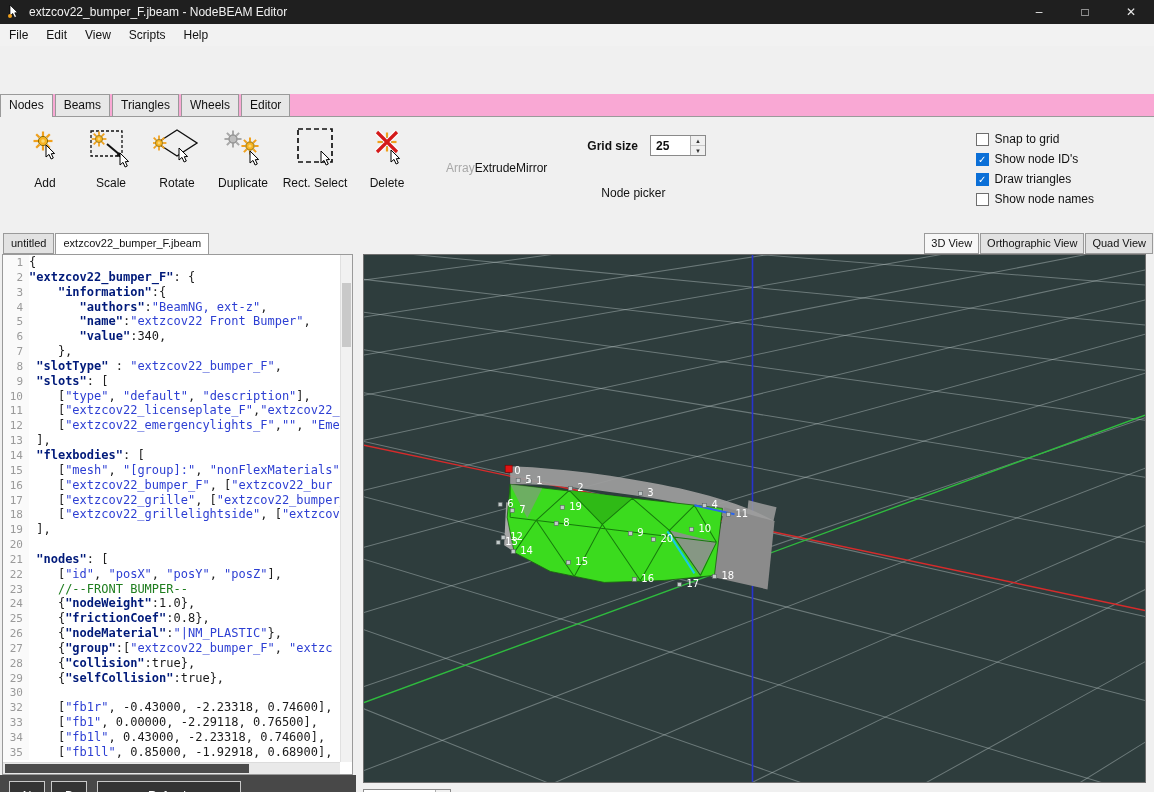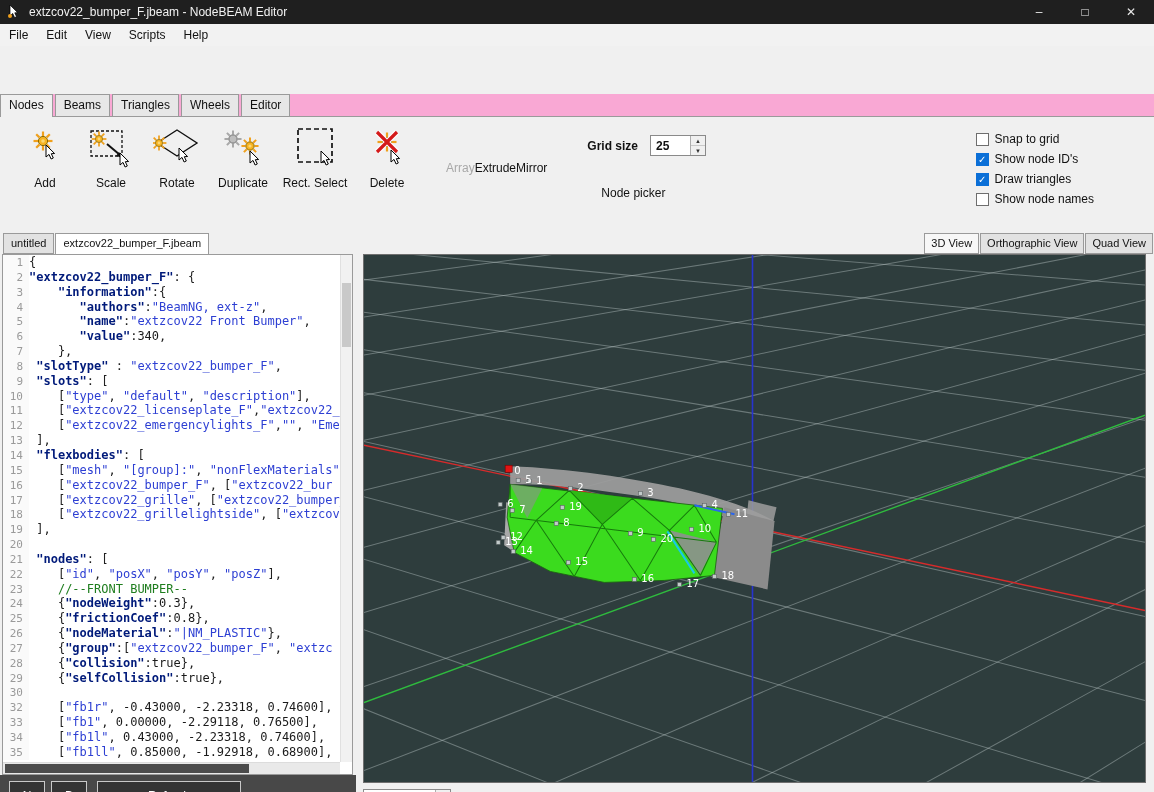--- a/index.html
+++ b/index.html
@@ -281,21 +281,21 @@
           <div class="code-line"><span class="ln">14</span><span class="lt"><span class="tk-p"> </span><span class="tk-k">"flexbodies"</span><span class="tk-p">: [</span></span></div>
           <div class="code-line"><span class="ln">15</span><span class="lt"><span class="tk-p">    [</span><span class="tk-s">"mesh"</span><span class="tk-p">, </span><span class="tk-s">"[group]:"</span><span class="tk-p">, </span><span class="tk-s">"nonFlexMaterials"</span><span class="tk-p">],</span></span></div>
           <div class="code-line"><span class="ln">16</span><span class="lt"><span class="tk-p">    [</span><span class="tk-s">"extzcov22_bumper_F"</span><span class="tk-p">, [</span><span class="tk-s">"extzcov22_bur</span></span></div>
           <div class="code-line"><span class="ln">17</span><span class="lt"><span class="tk-p">    [</span><span class="tk-s">"extzcov22_grille"</span><span class="tk-p">, [</span><span class="tk-s">"extzcov22_bumper_</span></span></div>
           <div class="code-line"><span class="ln">18</span><span class="lt"><span class="tk-p">    [</span><span class="tk-s">"extzcov22_grillelightside"</span><span class="tk-p">, [</span><span class="tk-s">"extzcov22_</span></span></div>
           <div class="code-line"><span class="ln">19</span><span class="lt"><span class="tk-p"> ],</span></span></div>
           <div class="code-line"><span class="ln">20</span><span class="lt"></span></div>
           <div class="code-line"><span class="ln">21</span><span class="lt"><span class="tk-p"> </span><span class="tk-k">"nodes"</span><span class="tk-p">: [</span></span></div>
           <div class="code-line"><span class="ln">22</span><span class="lt"><span class="tk-p">    [</span><span class="tk-s">"id"</span><span class="tk-p">, </span><span class="tk-s">"posX"</span><span class="tk-p">, </span><span class="tk-s">"posY"</span><span class="tk-p">, </span><span class="tk-s">"posZ"</span><span class="tk-p">],</span></span></div>
           <div class="code-line"><span class="ln">23</span><span class="lt"><span class="tk-p">    </span><span class="tk-c">//--FRONT BUMPER--</span></span></div>
-          <div class="code-line"><span class="ln">24</span><span class="lt"><span class="tk-p">    {</span><span class="tk-k">"nodeWeight"</span><span class="tk-p">:</span><span class="tk-n">0.3</span><span class="tk-p">},</span></span></div>
+          <div class="code-line"><span class="ln">24</span><span class="lt"><span class="tk-p">    {</span><span class="tk-k">"nodeWeight"</span><span class="tk-p">:</span><span class="tk-n">1.0</span><span class="tk-p">},</span></span></div>
           <div class="code-line"><span class="ln">25</span><span class="lt"><span class="tk-p">    {</span><span class="tk-k">"frictionCoef"</span><span class="tk-p">:</span><span class="tk-n">0.8</span><span class="tk-p">},</span></span></div>
           <div class="code-line"><span class="ln">26</span><span class="lt"><span class="tk-p">    {</span><span class="tk-k">"nodeMaterial"</span><span class="tk-p">:</span><span class="tk-s">"|NM_PLASTIC"</span><span class="tk-p">},</span></span></div>
           <div class="code-line"><span class="ln">27</span><span class="lt"><span class="tk-p">    {</span><span class="tk-k">"group"</span><span class="tk-p">:[</span><span class="tk-s">"extzcov22_bumper_F"</span><span class="tk-p">, </span><span class="tk-s">"extzc</span></span></div>
           <div class="code-line"><span class="ln">28</span><span class="lt"><span class="tk-p">    {</span><span class="tk-k">"collision"</span><span class="tk-p">:</span><span class="tk-n">true</span><span class="tk-p">},</span></span></div>
           <div class="code-line"><span class="ln">29</span><span class="lt"><span class="tk-p">    {</span><span class="tk-k">"selfCollision"</span><span class="tk-p">:</span><span class="tk-n">true</span><span class="tk-p">},</span></span></div>
           <div class="code-line"><span class="ln">30</span><span class="lt"></span></div>
           <div class="code-line"><span class="ln">32</span><span class="lt"><span class="tk-p">    [</span><span class="tk-s">"fb1r"</span><span class="tk-p">, </span><span class="tk-n">-0.43000</span><span class="tk-p">, </span><span class="tk-n">-2.23318</span><span class="tk-p">, </span><span class="tk-n">0.74600</span><span class="tk-p">],</span></span></div>
           <div class="code-line"><span class="ln">33</span><span class="lt"><span class="tk-p">    [</span><span class="tk-s">"fb1"</span><span class="tk-p">, </span><span class="tk-n">0.00000</span><span class="tk-p">, </span><span class="tk-n">-2.29118</span><span class="tk-p">, </span><span class="tk-n">0.76500</span><span class="tk-p">],</span></span></div>
           <div class="code-line"><span class="ln">34</span><span class="lt"><span class="tk-p">    [</span><span class="tk-s">"fb1l"</span><span class="tk-p">, </span><span class="tk-n">0.43000</span><span class="tk-p">, </span><span class="tk-n">-2.23318</span><span class="tk-p">, </span><span class="tk-n">0.74600</span><span class="tk-p">],</span></span></div>
           <div class="code-line"><span class="ln">35</span><span class="lt"><span class="tk-p">    [</span><span class="tk-s">"fb1ll"</span><span class="tk-p">, </span><span class="tk-n">0.85000</span><span class="tk-p">, </span><span class="tk-n">-1.92918</span><span class="tk-p">, </span><span class="tk-n">0.68900</span><span class="tk-p">],</span></span></div>

